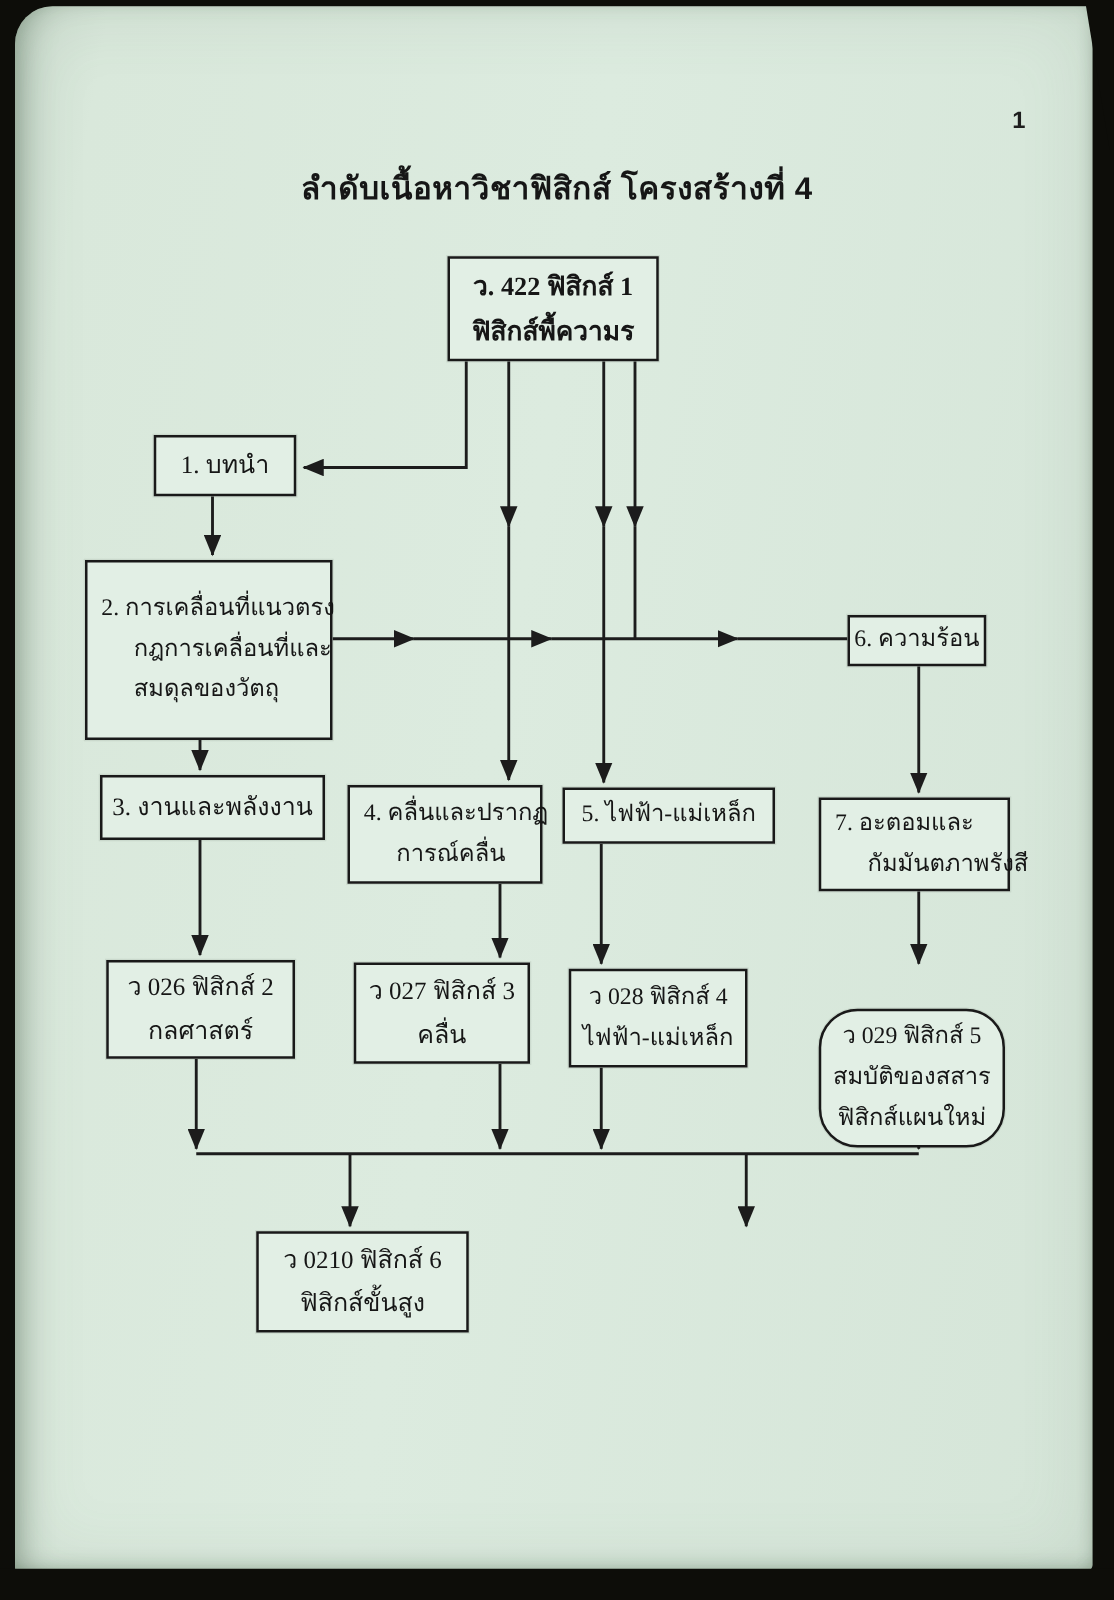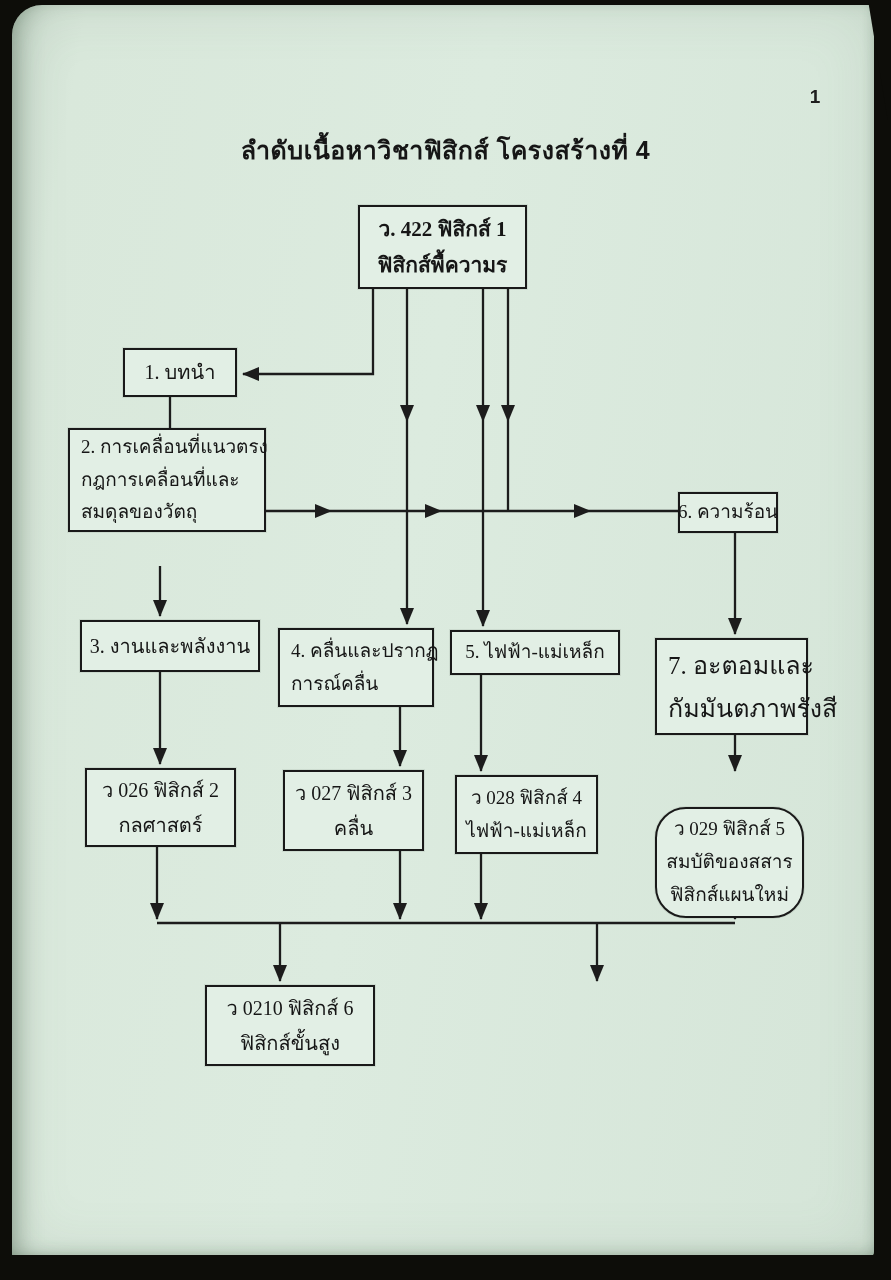--- a/index.html
+++ b/index.html
@@ -43,30 +43,30 @@
   .box{
     position:absolute;box-sizing:border-box;
     border:2px solid #191919;background:#e2efe5;
     display:flex;flex-direction:column;justify-content:center;align-items:center;
     color:#161616;font-size:20px;line-height:1.72;
     box-shadow:0 0 0 1px rgba(30,40,30,.08);
     font-family:Liberation Serif, serif;
   }
   .box .box-line{display:block;white-space:nowrap;}
   .box.left{align-items:flex-start;padding-left:11px;}
-  .box .ind{}
+  .box .ind{margin-left:26px;}
 
   .b-root {left:358px;top:205px;width:169px;height:84px;font-weight:bold;font-size:21px;}
   .b-n1   {left:123px;top:348px;width:114px;height:49px;}
-  .b-n2   {left:68px; top:428px;width:198px;height:104px;font-size:19px;}
+  .b-n2   {left:68px; top:448px;width:198px;height:144px;font-size:19px;}
   .b-n3   {left:80px; top:620px;width:180px;height:52px;}
   .b-n4   {left:278px;top:628px;width:156px;height:79px;font-size:19px;}
   .b-n5   {left:450px;top:630px;width:170px;height:45px;font-size:19px;}
-  .b-n6   {left:678px;top:492px;width:100px;height:41px;font-size:19px;}
-  .b-n7   {left:655px;top:638px;width:153px;height:97px;font-size:25px;}
+  .b-n6   {left:678px;top:492px;width:111px;height:41px;font-size:19px;}
+  .b-n7   {left:655px;top:638px;width:153px;height:75px;font-size:19px;}
   .b-v026 {left:85px; top:768px;width:151px;height:79px;}
   .b-v027 {left:283px;top:770px;width:141px;height:81px;}
   .b-v028 {left:455px;top:775px;width:143px;height:79px;font-size:19px;}
   .b-v029 {left:655px;top:807px;width:149px;height:111px;font-size:19px;border-radius:31px;}
   .b-v0210{left:205px;top:985px;width:170px;height:81px;}
   .b-v0211{left:520px;top:985px;width:162px;height:81px;}
 </style>
 </head>
 <body>
 

